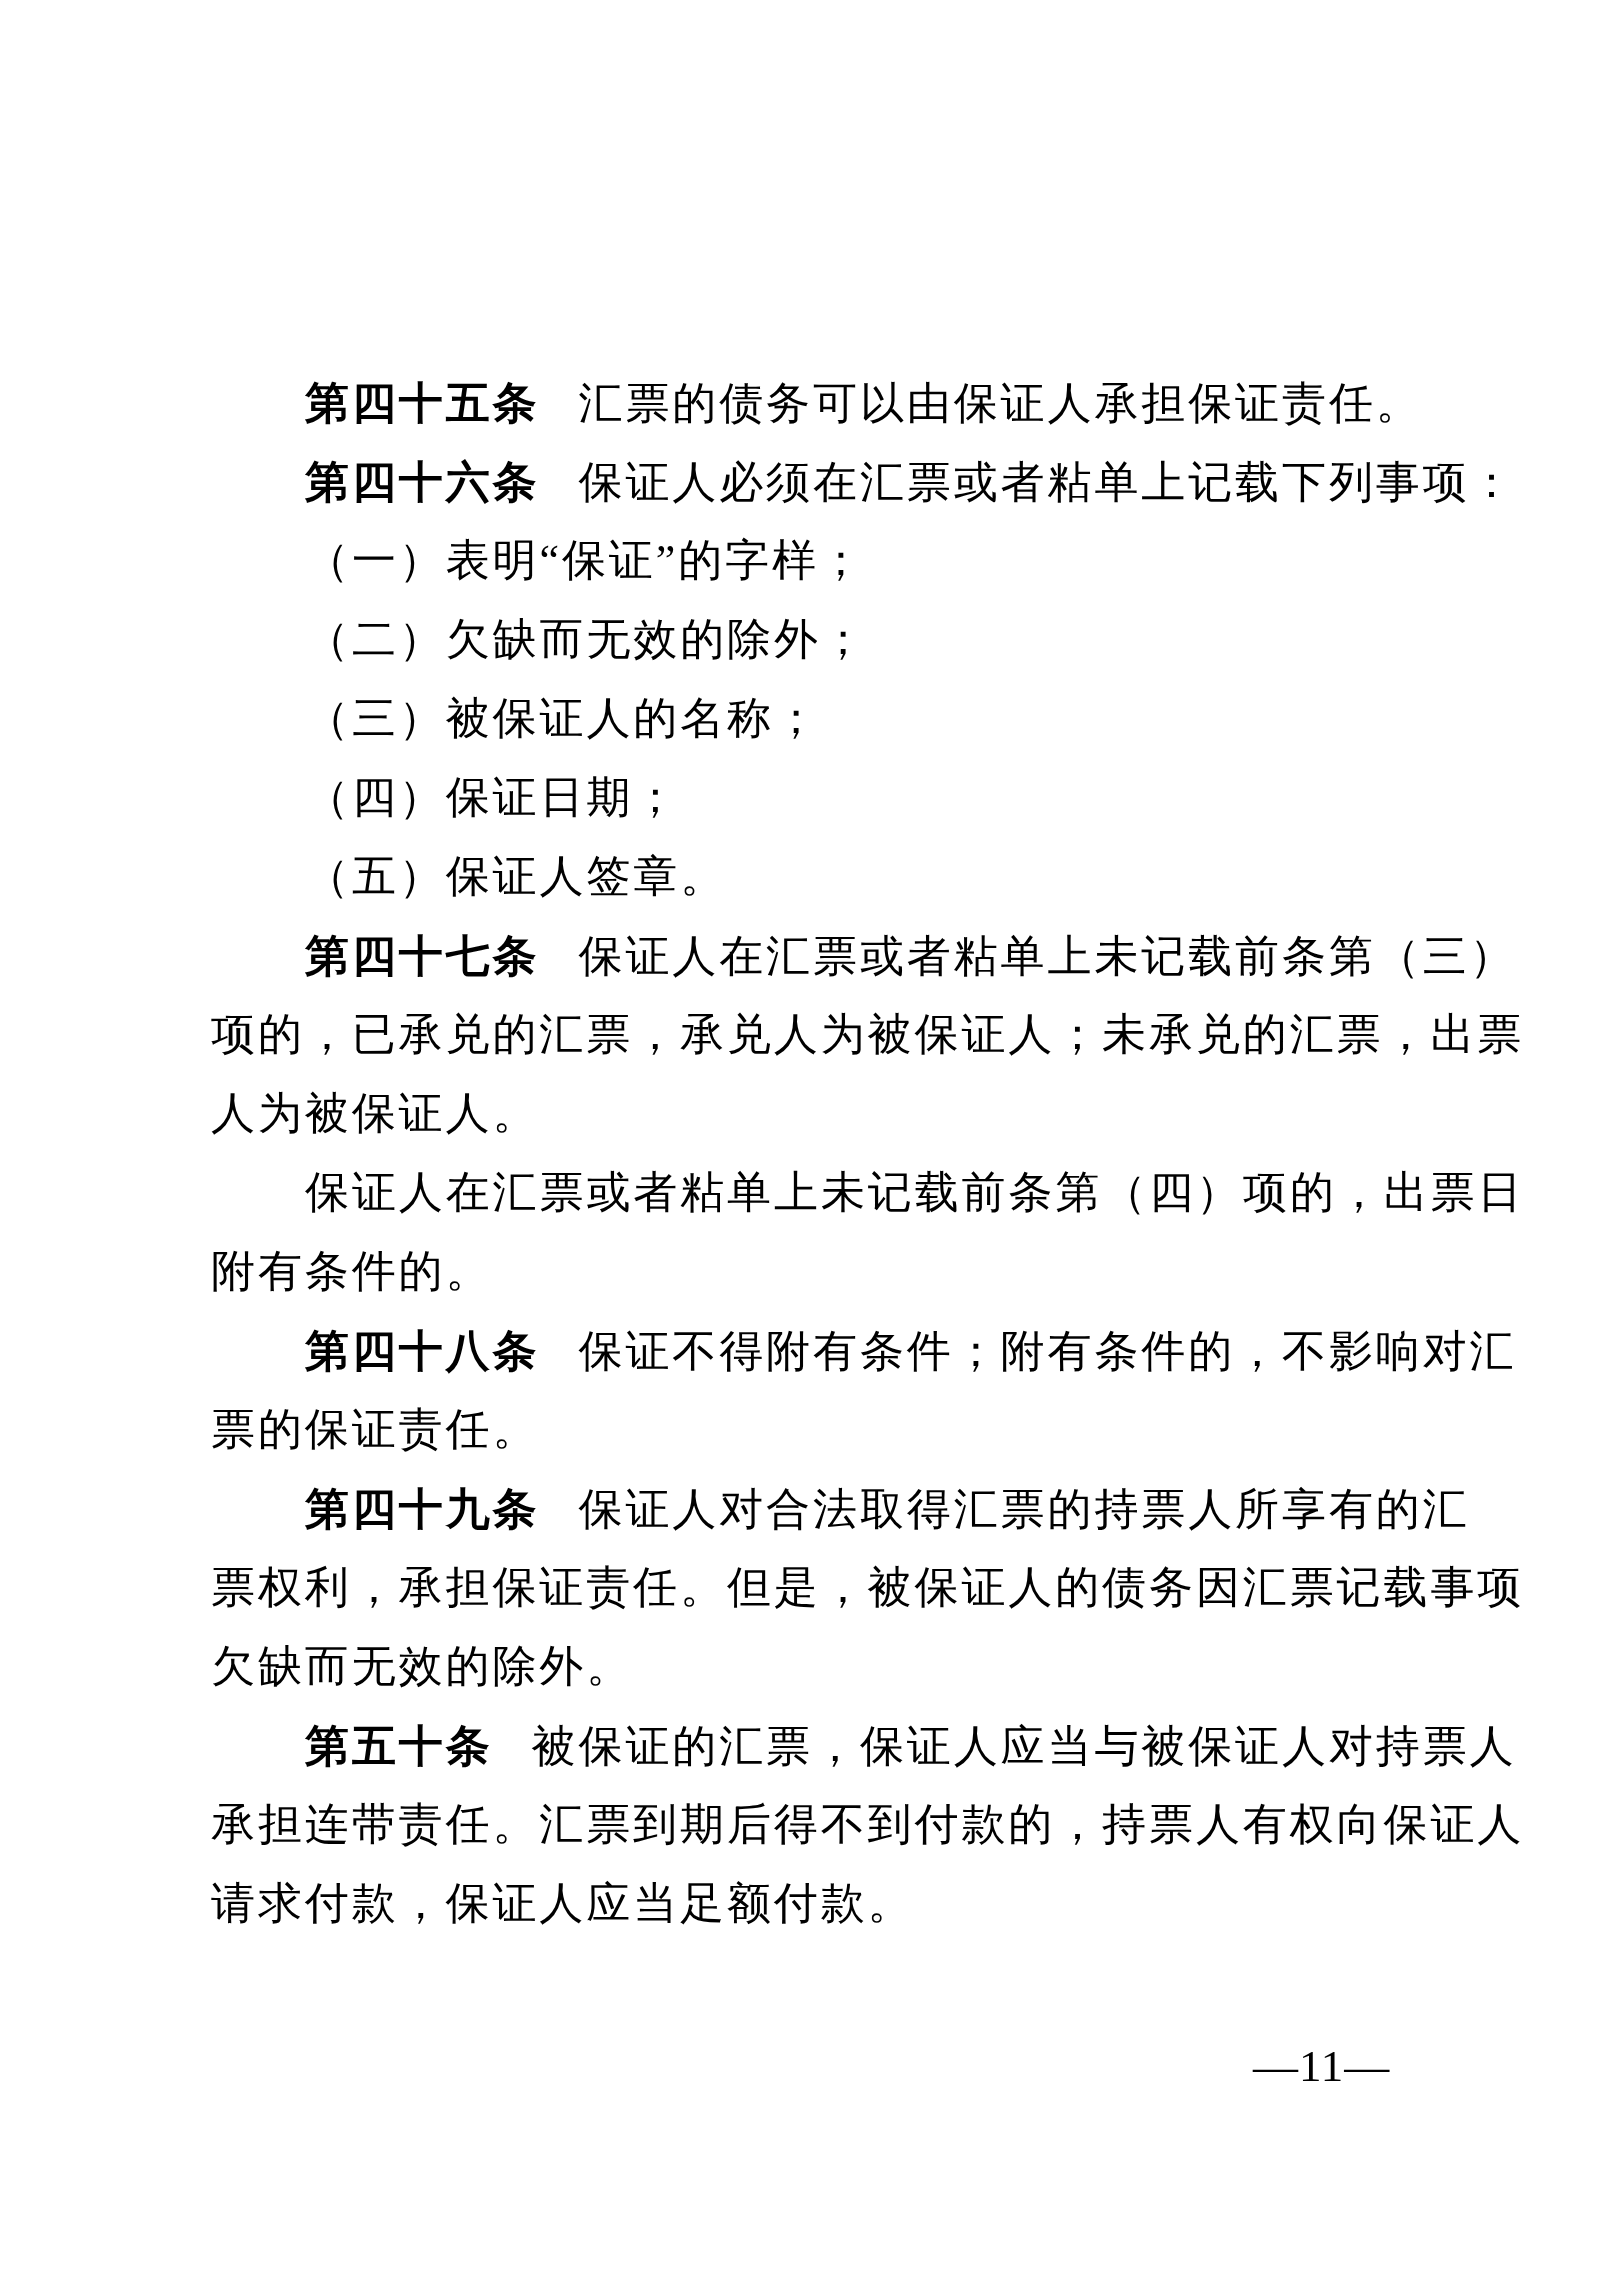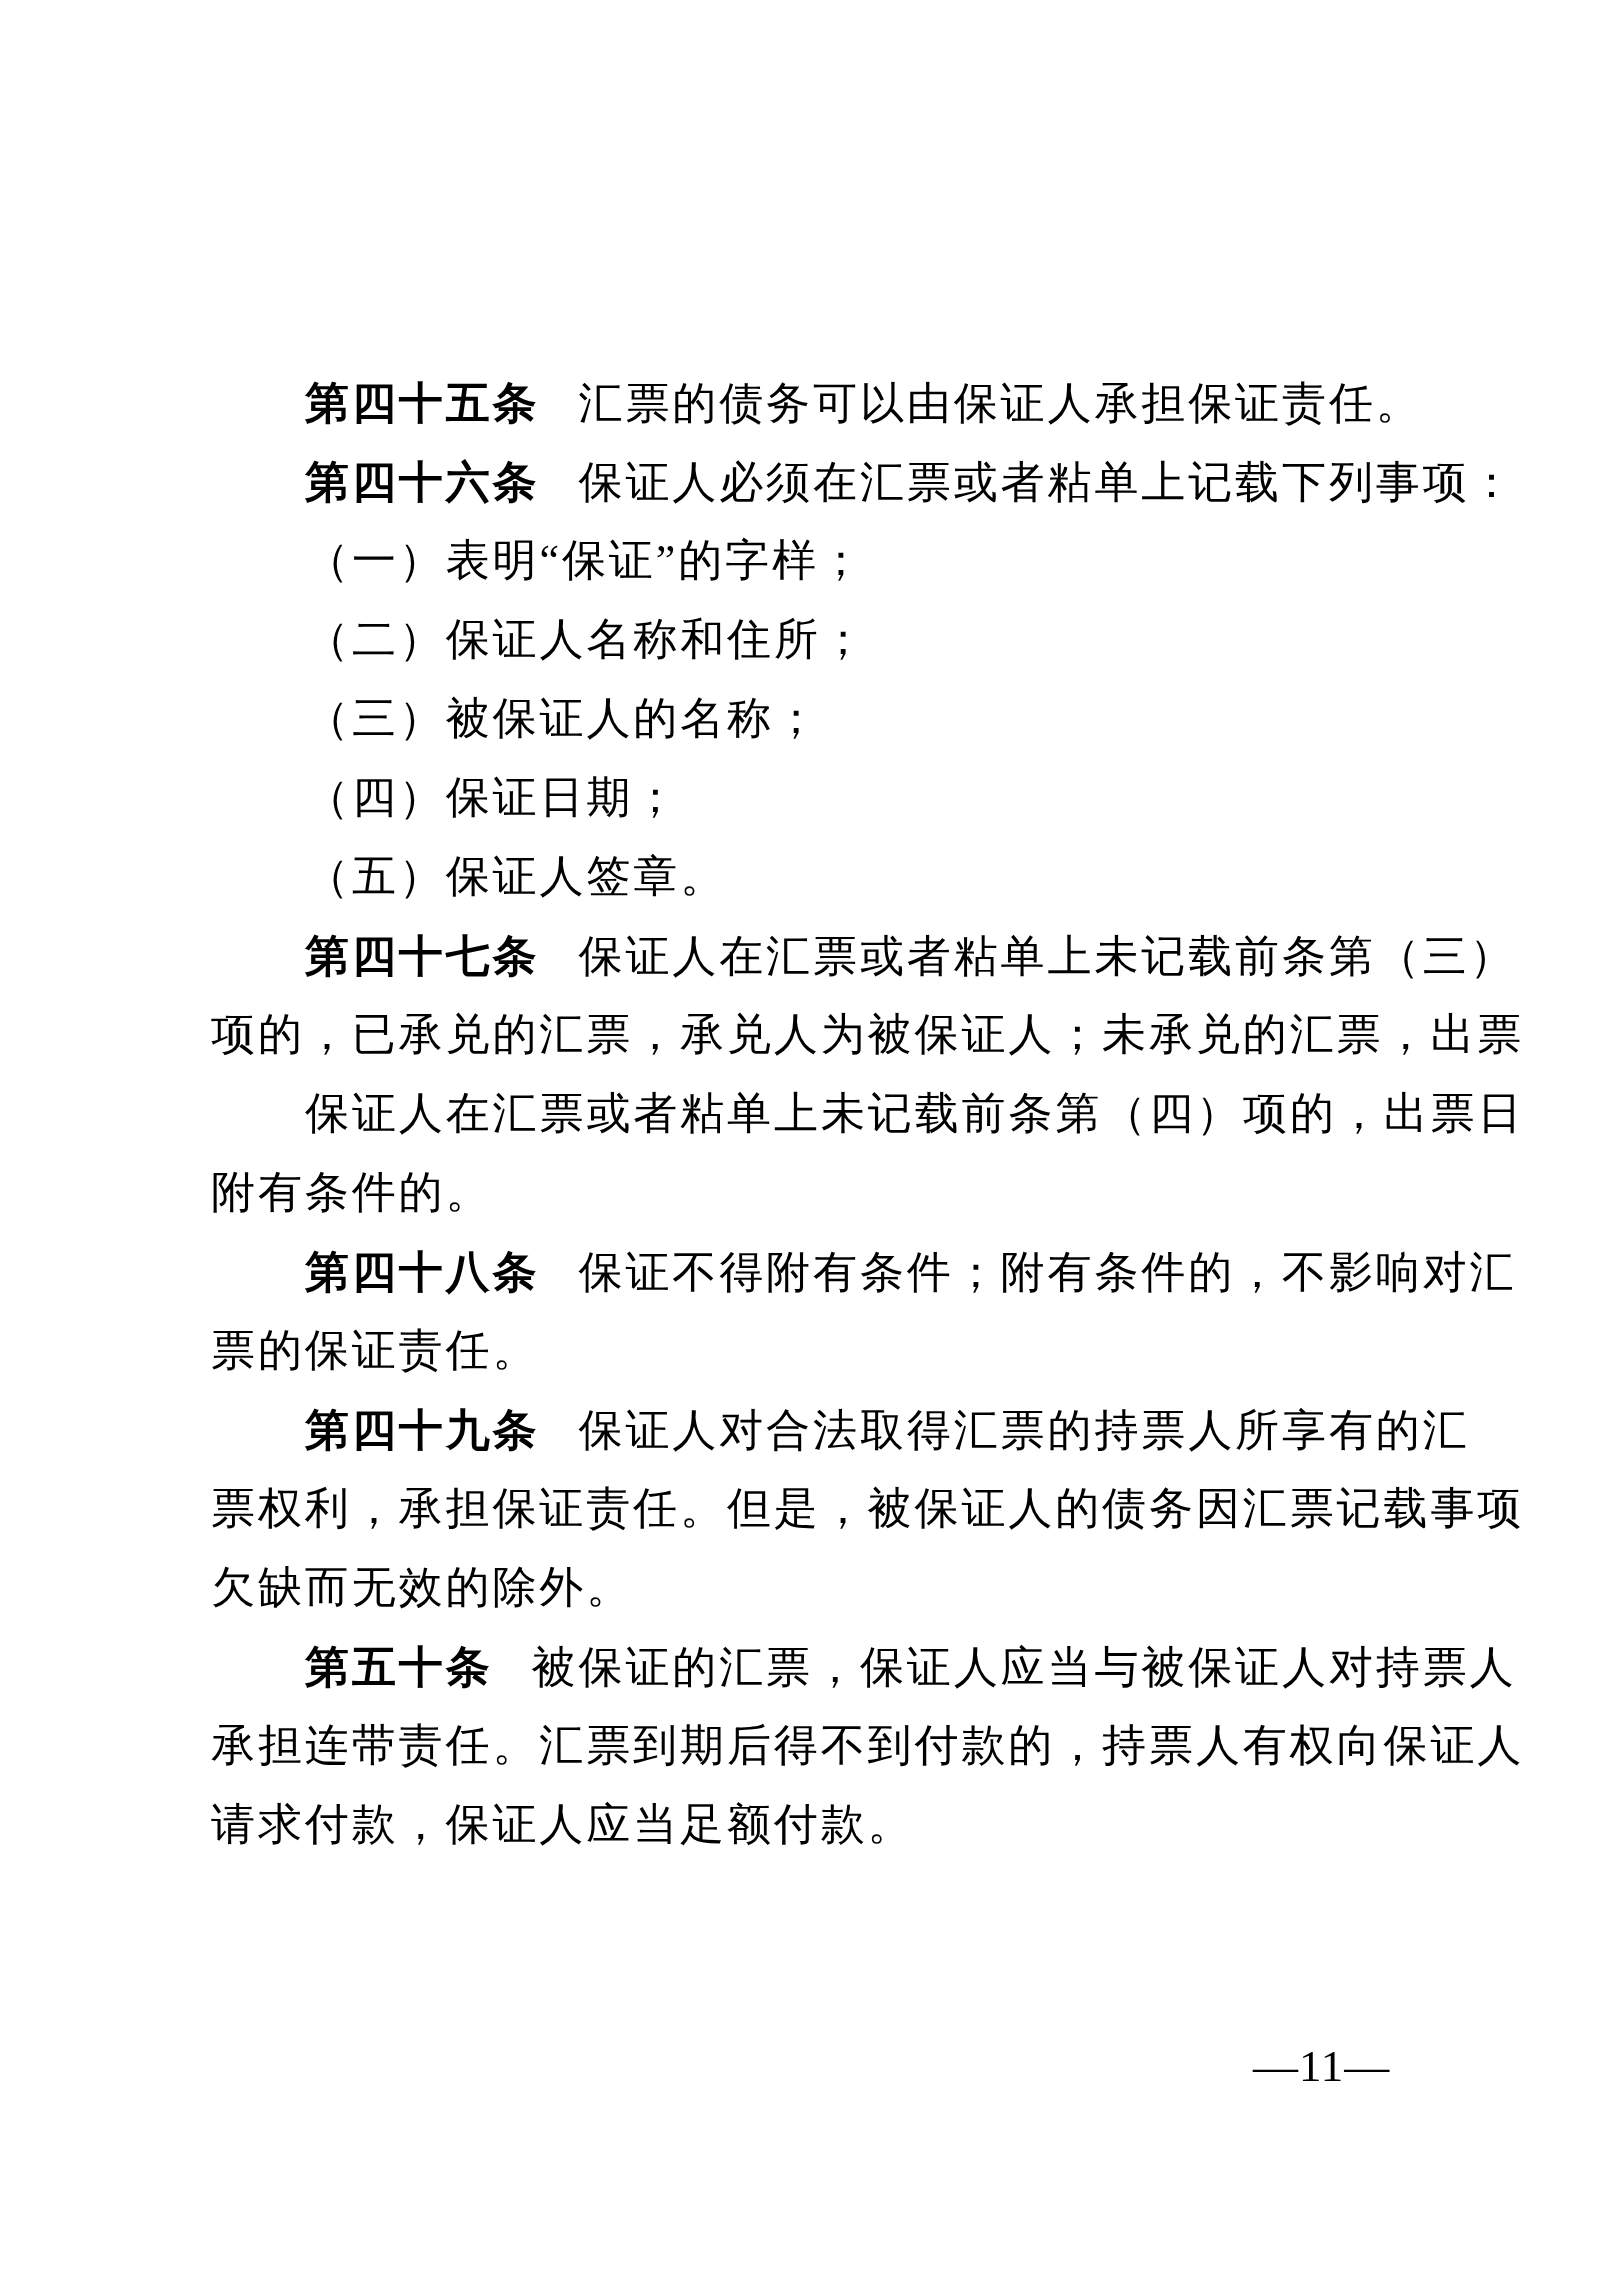--- a/index.html
+++ b/index.html
@@ -49,32 +49,33 @@
 <div class="page">
   <div class="doc">
 
     <div class="line indent"><span class="art">第四十五条</span><span>汇票的债务可以由保证人承担保证责任。</span></div>
 
 
     <div class="line indent"><span class="art">第四十六条</span><span>保证人必须在汇票或者粘单上记载下列事项：</span></div>
 
     <div class="line indent"><span>（一）表明“保证”的字样；</span></div>
 
-    <div class="line indent"><span>（二）保证人名称和住所；</span></div>
+    <div class="line indent"><span>（二）欠缺而无效的除外；</span></div>
 
     <div class="line indent"><span>（三）被保证人的名称；</span></div>
 
     <div class="line indent"><span>（四）保证日期；</span></div>
 
     <div class="line indent"><span>（五）保证人签章。</span></div>
 
     <div class="line indent"><span class="art">第四十七条</span><span>保证人在汇票或者粘单上未记载前条第（三）</span></div>
 
     <div class="line"><span>项的，已承兑的汇票，承兑人为被保证人；未承兑的汇票，出票</span></div>
 
+    <div class="line"><span>人为被保证人。</span></div>
 
     <div class="line indent"><span>保证人在汇票或者粘单上未记载前条第（四）项的，出票日</span></div>
 
     <div class="line"><span>附有条件的。</span></div>
 
     <div class="line indent"><span class="art">第四十八条</span><span>保证不得附有条件；附有条件的，不影响对汇</span></div>
 
     <div class="line"><span>票的保证责任。</span></div>
 
     <div class="line indent"><span class="art">第四十九条</span><span>保证人对合法取得汇票的持票人所享有的汇</span></div>

